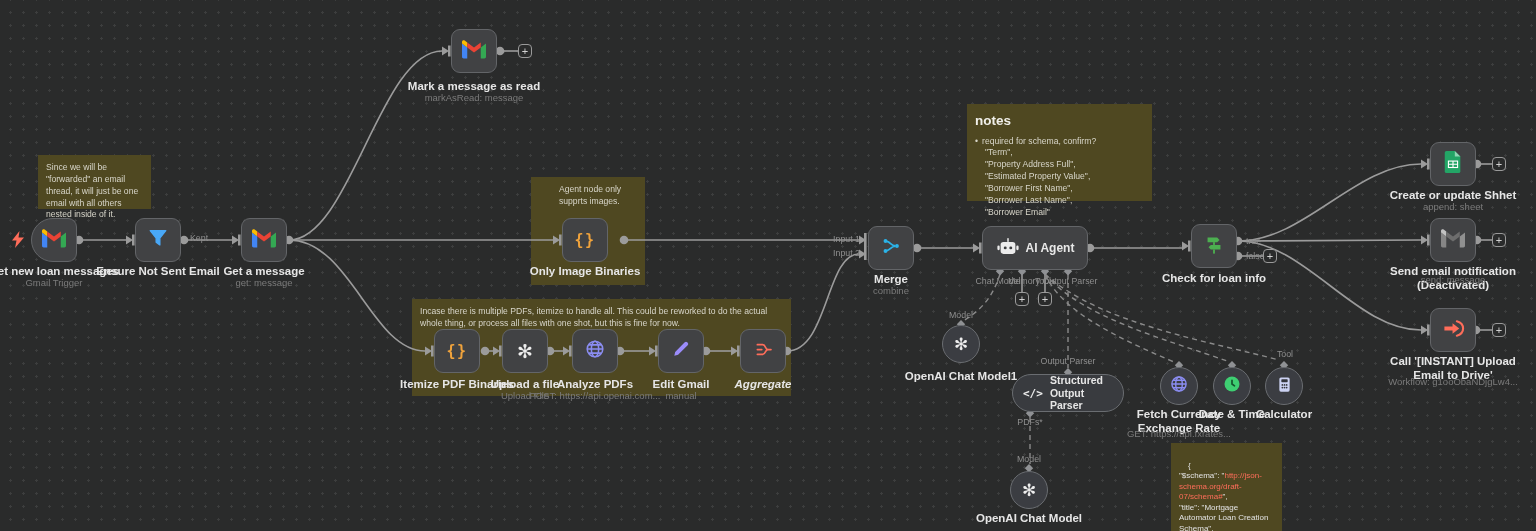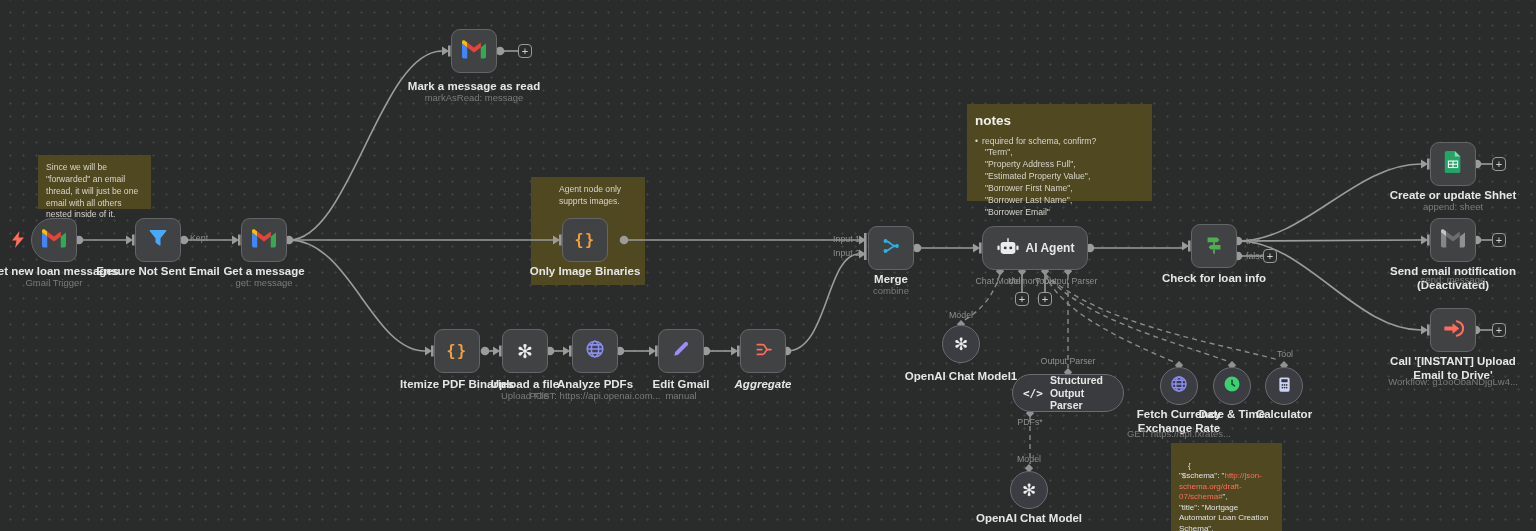--- a/index.html
+++ b/index.html
@@ -12,21 +12,21 @@
   }
   .sticky{position:absolute;background:#4f4821;border-radius:0;padding:7px 8px;
     color:#d8d6ca;font-size:8.6px;line-height:1.38;z-index:1;box-sizing:border-box;}
   .sticky .stitle{font-size:13.5px;font-weight:bold;color:#f0efe9;margin:1px 0 5px 0;}
   .sticky .bul{display:flex;gap:4px;}
   .sticky .ind{padding-left:10px;}
   .svglayer{position:absolute;left:0;top:0;z-index:2;}
   .node{position:absolute;width:46px;height:44px;background:#414244;border:1.6px solid #636568;
     border-radius:9px;display:flex;align-items:center;justify-content:center;z-index:3;box-sizing:border-box;}
   .node.trigger{border-radius:22px 9px 9px 22px;}
-  .node.wide{width:106px;gap:6px;border-radius:12px;}
+  .node.wide{width:106px;gap:6px;}
   .cnode{position:absolute;width:38px;height:38px;border-radius:50%;background:#3b3d42;border:1.6px solid #6a6d71;
     display:flex;align-items:center;justify-content:center;z-index:3;box-sizing:border-box;}
   .pill{position:absolute;height:38px;border-radius:19px;background:#393b3f;border:1.6px solid #6a6d71;
     display:flex;align-items:center;z-index:3;box-sizing:border-box;padding:0 10px;gap:7px;}
   .nlabel{position:absolute;text-align:center;font-size:11.5px;font-weight:bold;color:#e6e6e6;z-index:4;line-height:1.25;}
   .nsub{position:absolute;text-align:center;font-size:9.5px;color:#7b7b7b;z-index:4;line-height:1.2;}
   .plabel{position:absolute;font-size:8.8px;color:#8f8f8f;z-index:4;white-space:nowrap;}
   .plabel.c{text-align:center;}
   .plabel.r{text-align:right;}
   .plus{position:absolute;width:14px;height:14px;border:1.6px solid #9a9a9a;border-radius:4px;color:#d2d2d2;
@@ -46,20 +46,23 @@
 <div class="canvas">
 
   <div class="sticky" style="left:38px;top:155px;width:113px;height:54px;">
     <span>Since we will be "forwarded" an email thread, it will just be one email with all others nested inside of it.</span>
   </div>
 
   <div class="sticky" style="left:531px;top:177px;width:114px;height:108px;padding-left:28px;">
     <span>Agent node only supprts images.</span>
   </div>
 
+  <div class="sticky" style="left:412px;top:299px;width:379px;height:97px;">
+    <span>Incase there is multiple PDFs, itemize to handle all. This could be reworked to do the actual whole thing, or process all files with one shot, but this is fine for now.</span>
+  </div>
 
   <div class="sticky" style="left:967px;top:104px;width:185px;height:97px;">
     <div class="stitle">notes</div>
     <div class="bul">
         <span>•</span>
         <span>required for schema, confirm?</span>
       </div>
     <div class="ind">"Term",</div>
     <div class="ind">"Property Address Full",</div>
     <div class="ind">"Estimated Property Value",</div>

